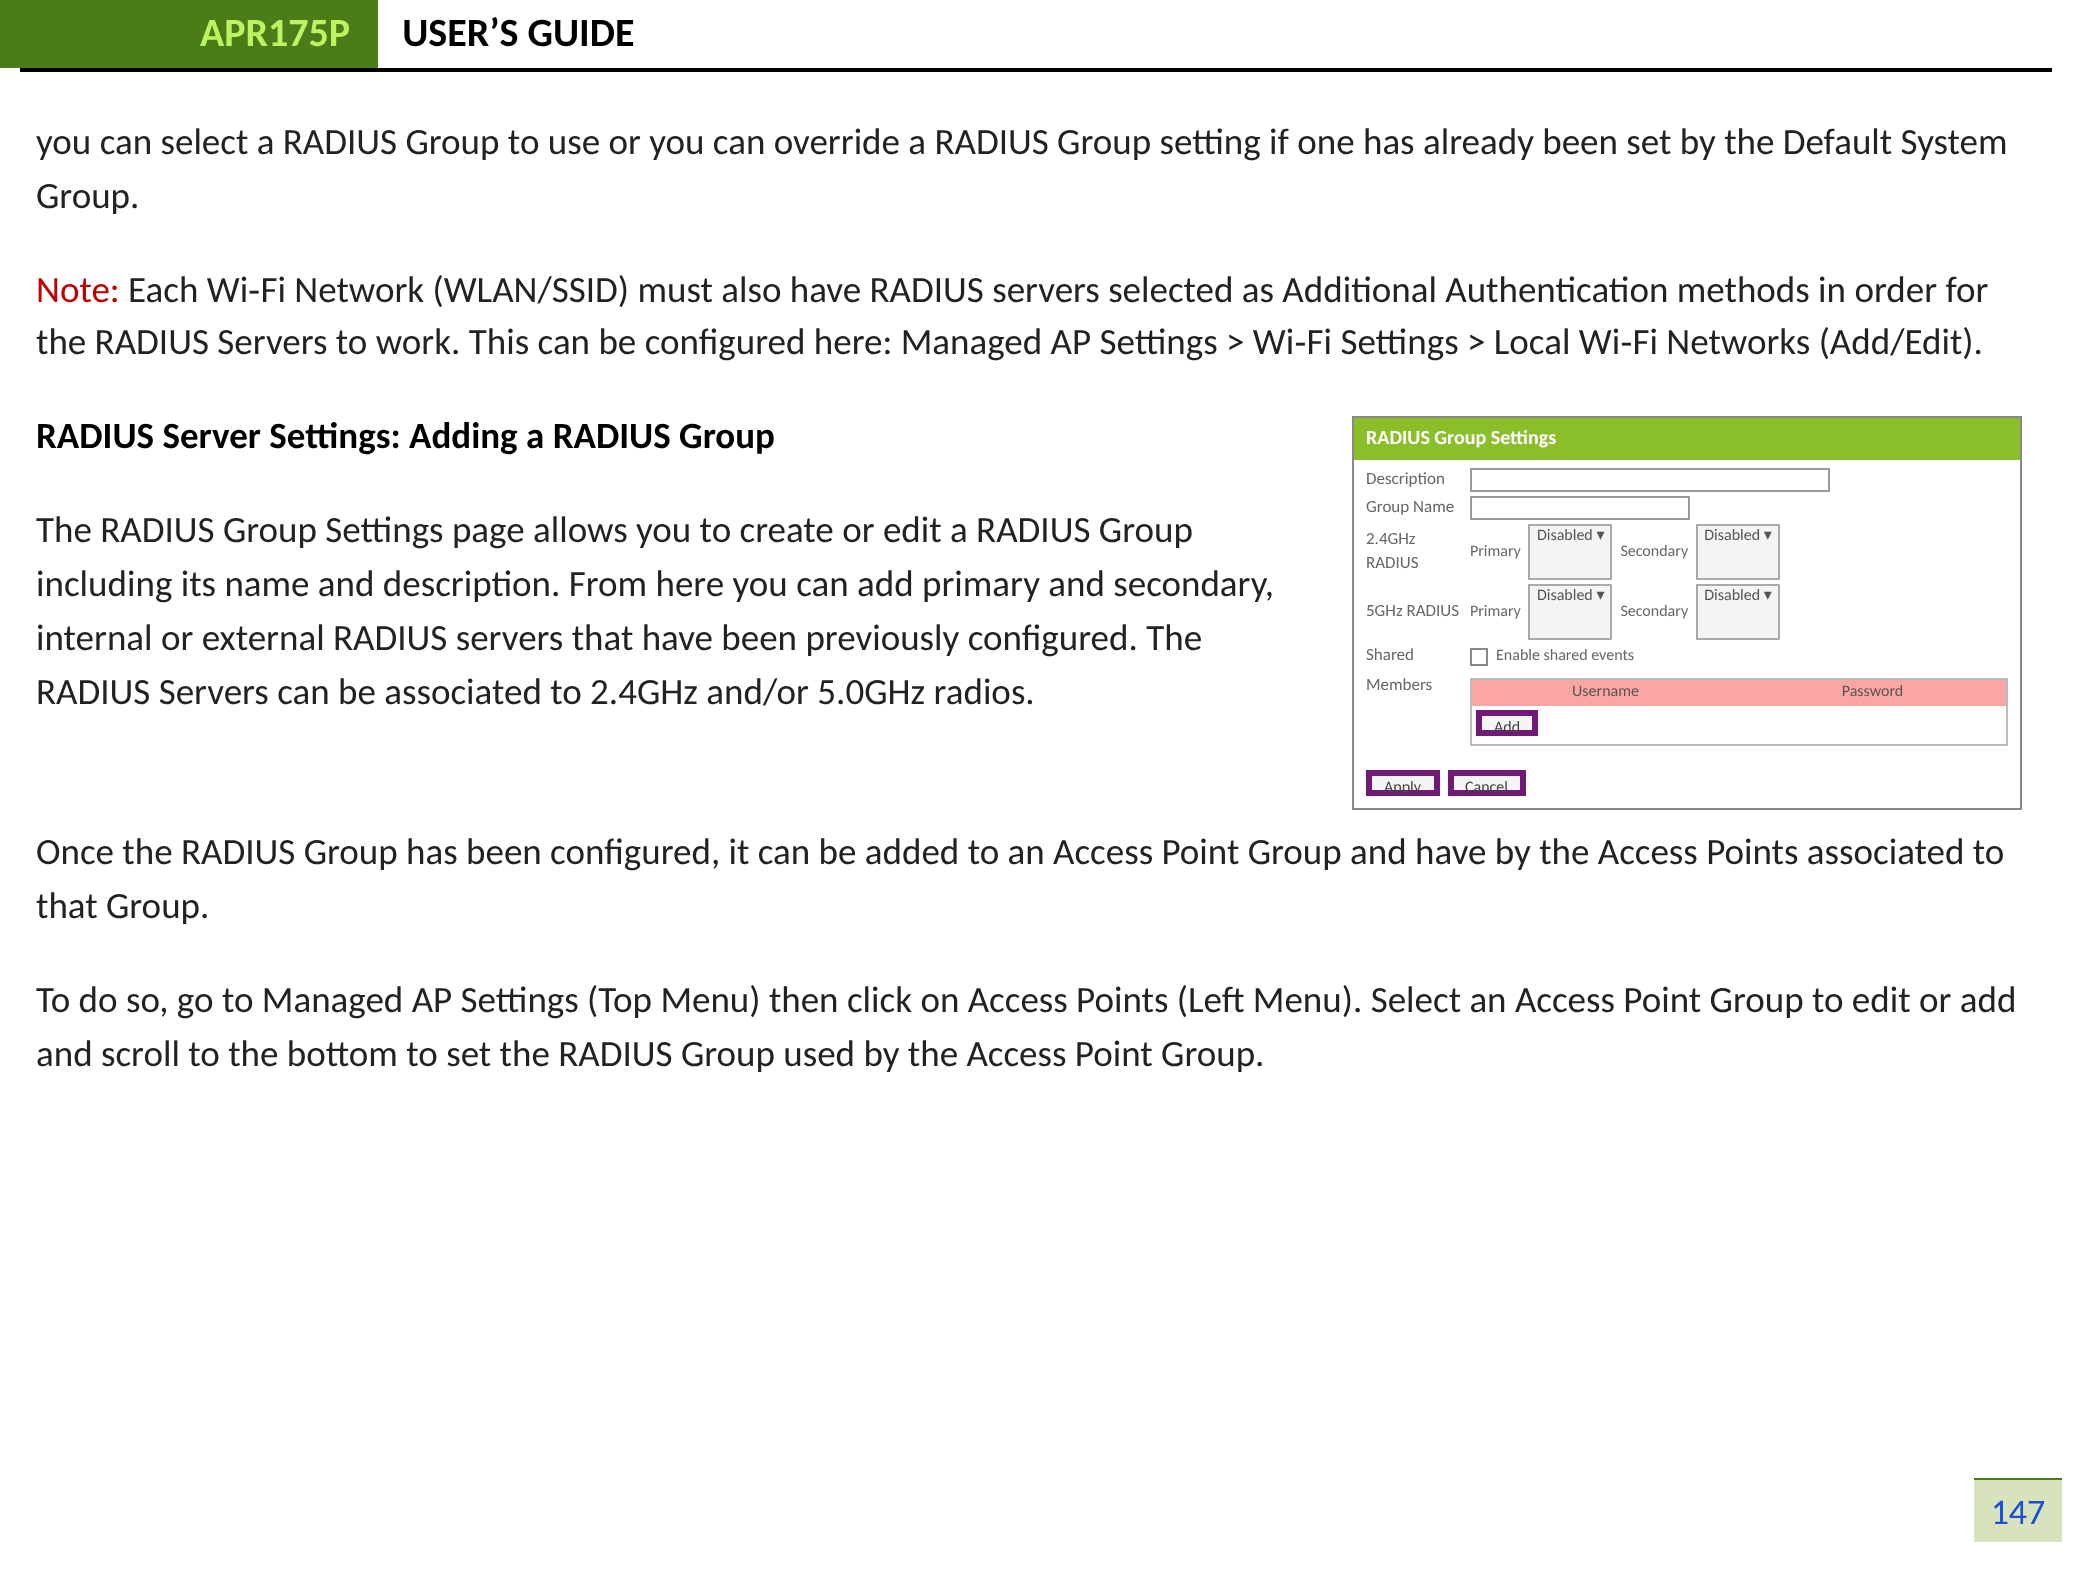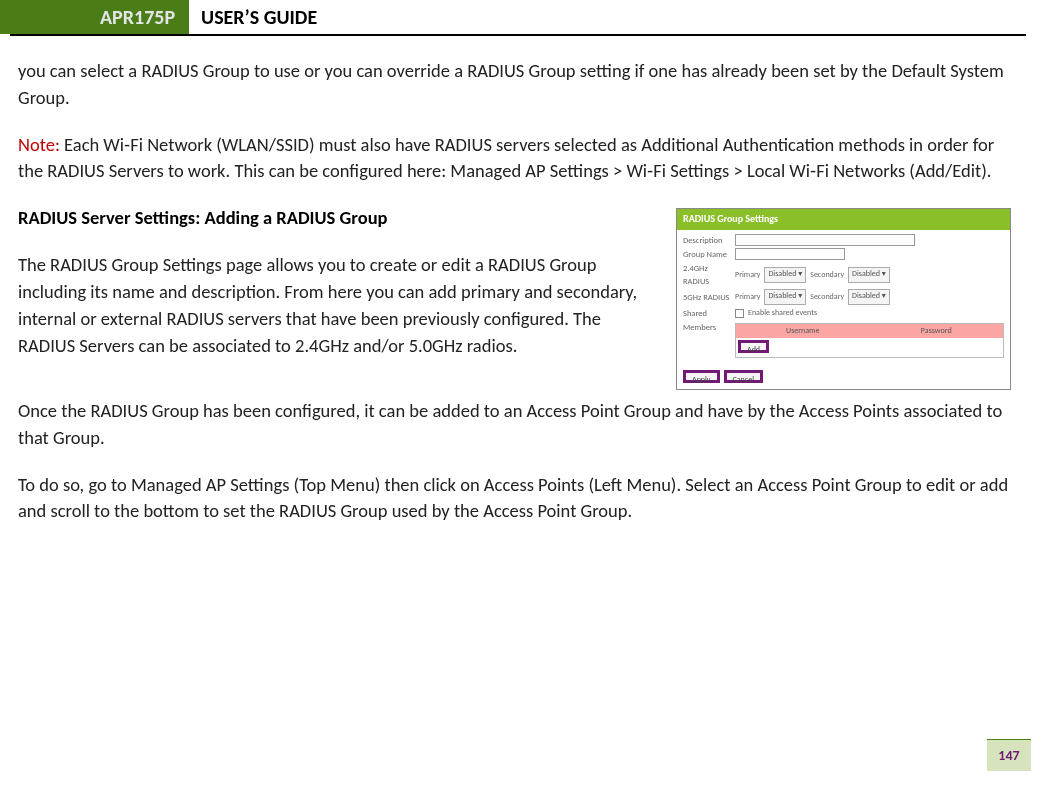--- a/index.html
+++ b/index.html
@@ -14,21 +14,21 @@
     .header-bar {
       display: flex;
       align-items: center;
       border-bottom: 2px solid #000;
       height: 36px;
       margin-left: 10px;
       margin-right: 15px;
     }
     .model-badge {
       background: #4a7d18;
-      color: #e5e5e5;
+      color: #bef264;
       font-weight: bold;
       font-size: 20px;
       padding: 6px 14px 6px 100px;
       height: 100%;
       display: flex;
       align-items: center;
       margin-left: -10px;
     }
     .guide-title {
       font-weight: bold;
@@ -86,21 +86,21 @@
     }
     .fig-sub {
       font-size: 8px;
       color: #666;
     }
     .fig-sel {
       border: 1px solid #aaa;
       background: #f4f4f4;
       font-size: 8px;
       padding: 0 3px;
-      height: 16px;
+      height: 28px;
       line-height: 11px;
       color: #555;
     }
     .fig-input {
       border: 1px solid #999;
       height: 12px;
       width: 110px;
       background: #fff;
     }
     .fig-check {
@@ -142,23 +142,23 @@
       bottom: 20px;
       background: #d7e3bc;
       width: 44px;
       height: 32px;
       display: flex;
       align-items: center;
       justify-content: center;
       border-top: 1.5px solid #4a7d18;
     }
     .page-num-box span {
-      color: #701a75;
-      font-size: 14px;
-      font-weight: bold;
+      color: #1d4ed8;
+      font-size: 18px;
+      font-weight: normal;
     }
     .clearfix::after { content: ""; display: table; clear: both; }
   </style>
 </head>
 <body>
 
 <div class="header-bar">
   <div class="model-badge">APR175P</div>
   <div class="guide-title">USER’S GUIDE</div>
 </div>

